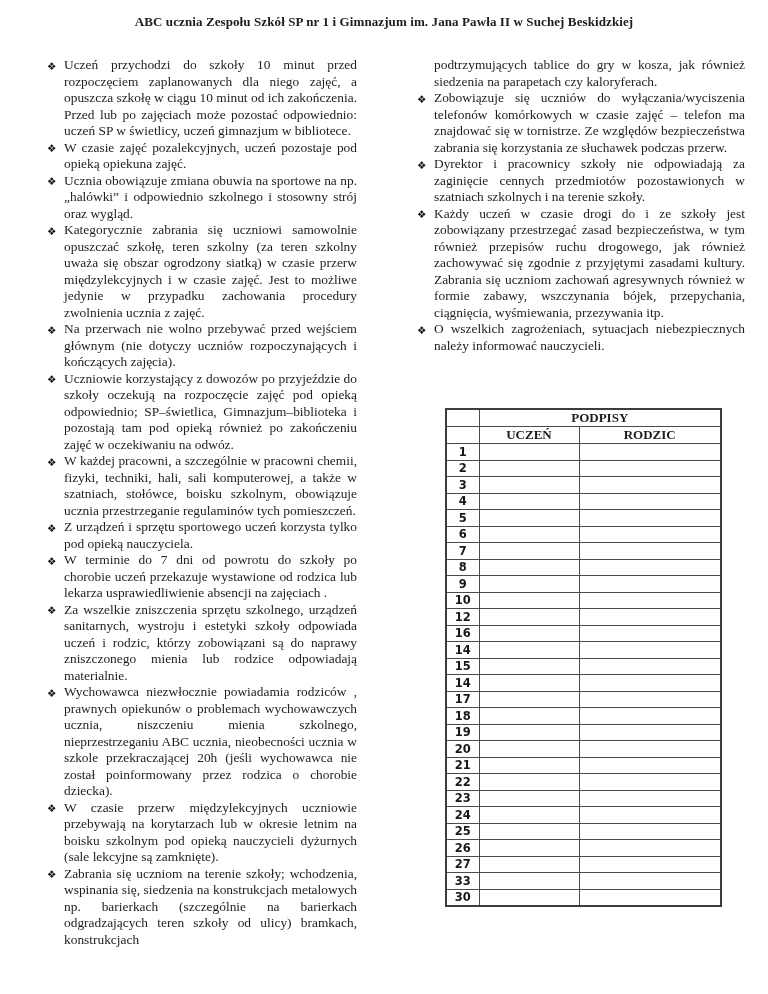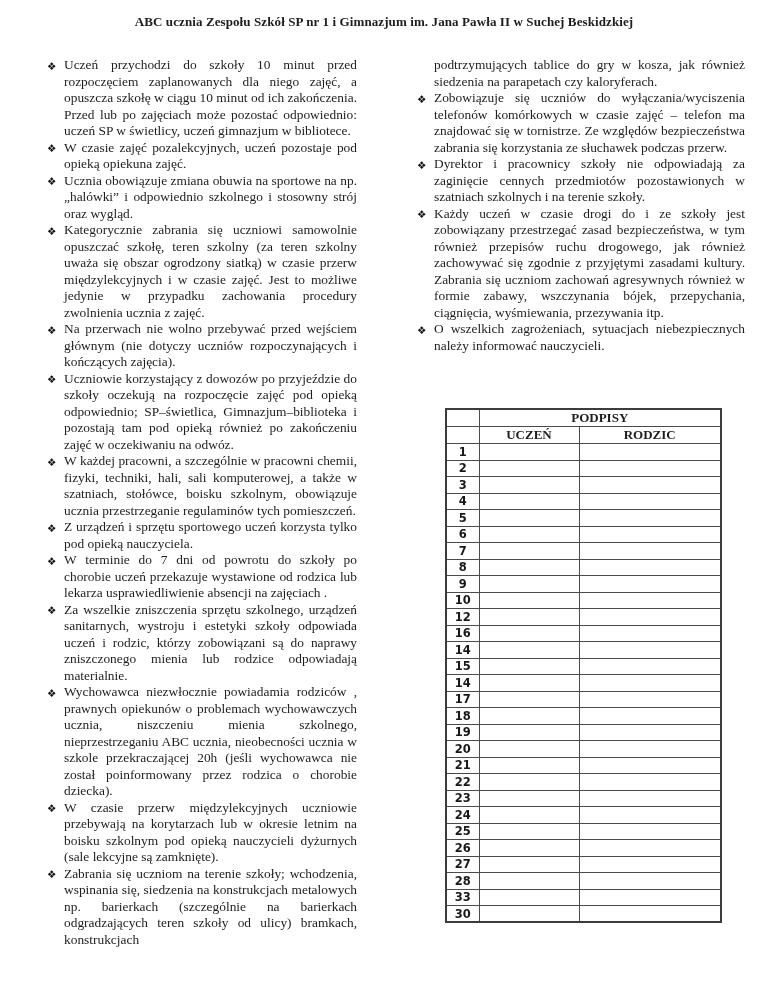--- a/index.html
+++ b/index.html
@@ -265,25 +265,20 @@
           <td class="numcol">26</td>
           <td></td>
           <td></td>
         </tr>
         <tr>
           <td class="numcol">27</td>
           <td></td>
           <td></td>
         </tr>
         <tr>
-          <td class="numcol">28</td>
-          <td></td>
-          <td></td>
-        </tr>
-        <tr>
           <td class="numcol">33</td>
           <td></td>
           <td></td>
         </tr>
         <tr>
           <td class="numcol">30</td>
           <td></td>
           <td></td>
         </tr>
       </tbody>

